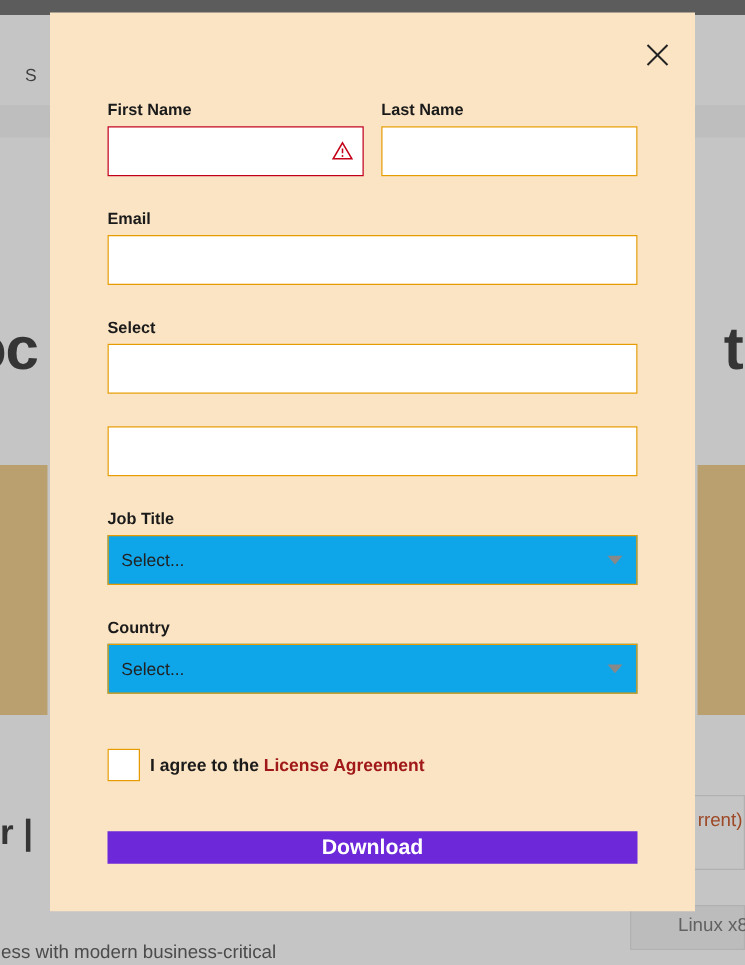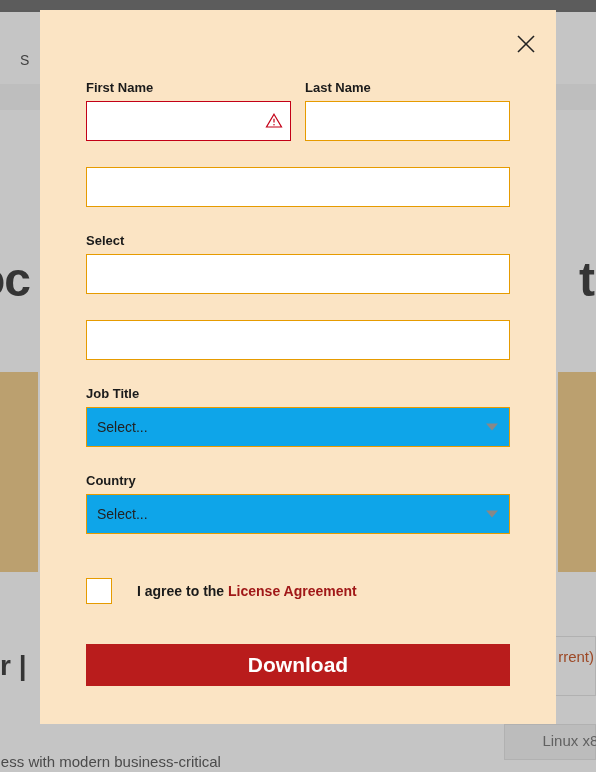--- a/index.html
+++ b/index.html
@@ -35,26 +35,26 @@
   .label { font-size:13px; font-weight:700; color:#1a1a1a; margin-bottom:6px; }
   .input { height:40px; border:1px solid #e69b00; background:#fff; padding:0 10px; font-size:14px; outline:none; width:100%; }
   .input.error { border:1px solid #c30017; }
   .err-icon { position:absolute; right:8px; top:50%; transform:translateY(-50%); width:18px; height:18px; }
   .input-wrap { position:relative; }
 
   .select-wrap { position:relative; }
   .select { height:40px; border:1px solid #e69b00; background:#0ea5e9; width:100%; display:flex; align-items:center; padding:0 10px; font-size:14px; color:#222; cursor:pointer; }
   .caret { position:absolute; right:12px; top:50%; transform:translateY(-50%); width:0; height:0; border-left:6px solid transparent; border-right:6px solid transparent; border-top:7px solid #888; }
 
-  .agree-row { display:flex; align-items:center; margin-top:44px; gap:25px; }
+  .agree-row { display:flex; align-items:center; margin-top:44px; gap:8px; }
   .checkbox { width:26px; height:26px; border:1px solid #e69b00; background:#fff; cursor:pointer; flex-shrink:0;}
   .agree-text { font-size:14px; font-weight:700; color:#1a1a1a; }
   .agree-link { color:#a01818; font-weight:700; cursor:pointer; }
 
-  .download-btn { margin-top:40px; width:100%; height:42px; background:#b91c1c; color:#fff; border:none; font-size:21px; font-weight:700; cursor:pointer; }
+  .download-btn { margin-top:40px; width:100%; height:26px; background:#6d28d9; color:#fff; border:none; font-size:17px; font-weight:700; cursor:pointer; }
 
   .first-row { margin-top:40px; }
 </style>
 </head>
 <body>
 
 <div class="bg-top-bar"></div>
 <div class="bg-nav"></div>
 <div class="bg-nav-s">S</div>
 <div class="bg-hero"></div>
@@ -98,20 +98,21 @@
       </div>
     </div>
     <div class="field">
       <span class="label">Last Name</span>
       <input class="input" value="" style="">
     </div>
   </div>
 
   <div class="row-1">
     <div class="field">
+      <span class="label">Email</span>
       <input class="input" value="" style="">
     </div>
   </div>
 
   <div class="row-1">
     <div class="field">
       <span class="label">Select</span>
       <input class="input" value="" style="">
     </div>
   </div>

